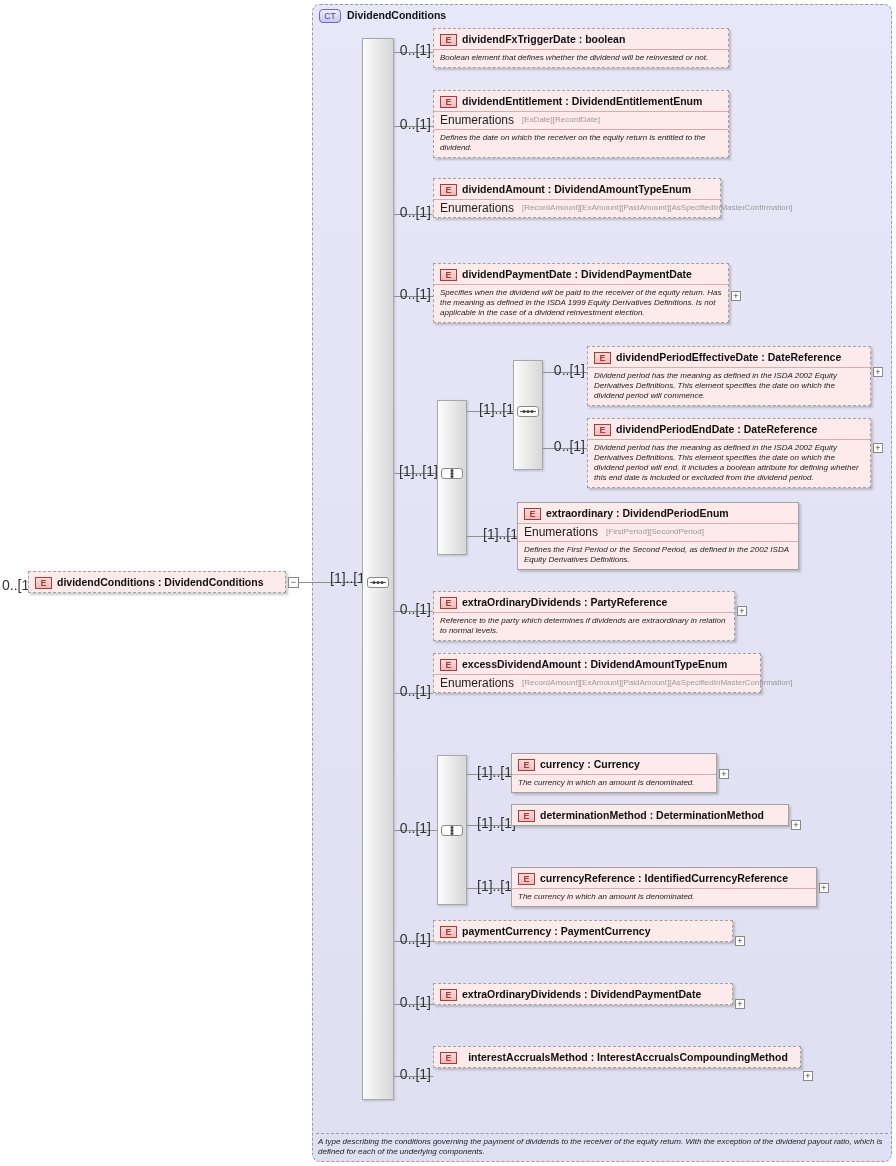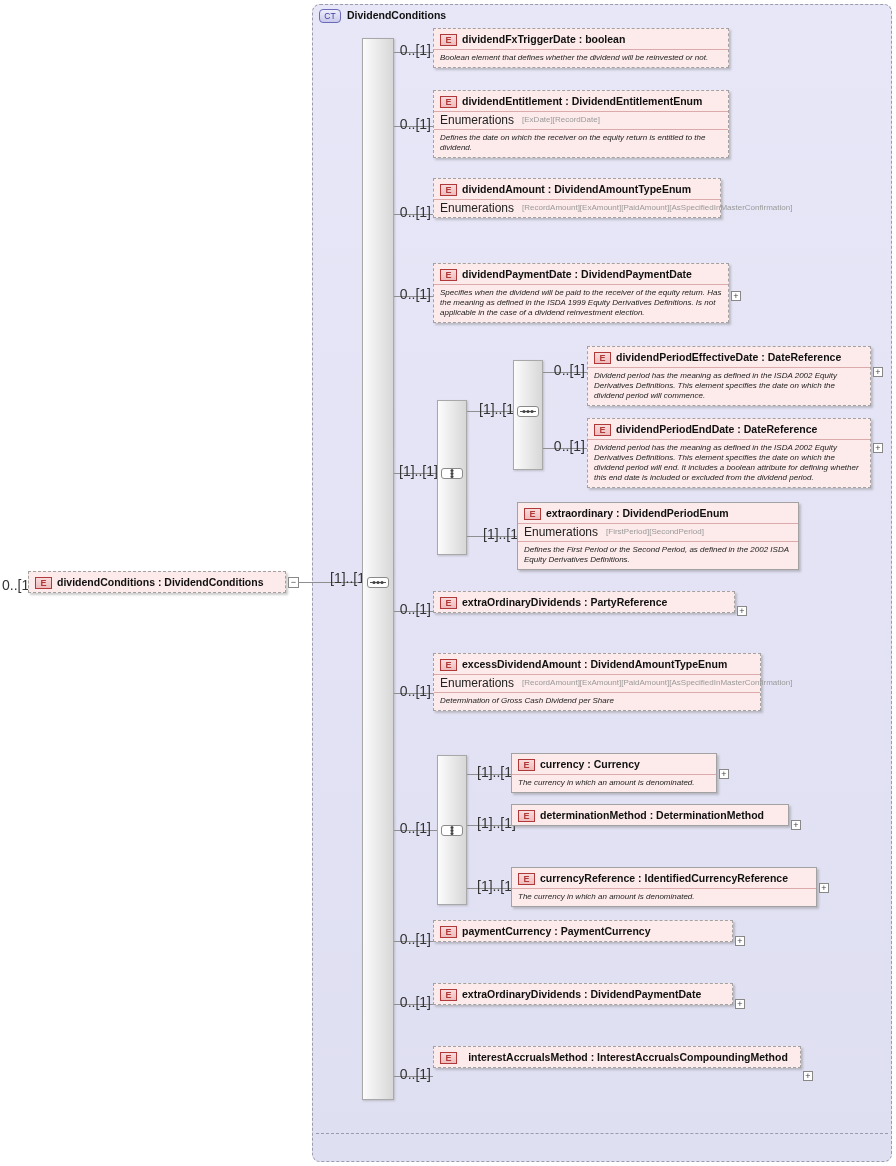--- a/index.html
+++ b/index.html
@@ -196,40 +196,40 @@
     <div class="esec edoc">Defines the First Period or the Second Period, as defined in the 2002 ISDA Equity Derivatives Definitions.</div>
   </div>
 
   <div class="hline" style="left:394px;top:611px;width:39px"></div>
   <div class="card-label" style="left:399px;top:601px">0..[1]</div>
   <div class="elem dashed" style="left:433px;top:591px;width:302px">
     <div class="ehead">
       <span class="eicon">E</span>
       <span class="etext"><b>extraOrdinaryDividends</b><span style="white-space:pre"> : </span><b>PartyReference</b></span>
     </div>
+    <div class="esec edoc">Reference to the party which determines if dividends are extraordinary in relation to normal levels.</div>
   </div>
   <div class="plusbox" style="left:737px;top:606px">+</div>
 
   <div class="hline" style="left:394px;top:693px;width:39px"></div>
   <div class="card-label" style="left:399px;top:683px">0..[1]</div>
   <div class="elem dashed" style="left:433px;top:653px;width:328px">
     <div class="ehead">
       <span class="eicon">E</span>
       <span class="etext"><b>excessDividendAmount</b><span style="white-space:pre"> : </span><b>DividendAmountTypeEnum</b></span>
     </div>
     <div class="esec eenum">
       <span class="elabel">Enumerations</span>
       <span class="evals">
           <span>[RecordAmount]</span>
           <span>[ExAmount]</span>
           <span>[PaidAmount]</span>
           <span>[AsSpecifiedInMasterConfirmation]</span>
         </span>
     </div>
-    <div class="esec edoc">Determination of Gross Cash Dividend per Share</div>
   </div>
 
   <div class="hline" style="left:394px;top:830px;width:43px"></div>
   <div class="card-label" style="left:399px;top:820px">0..[1]</div>
   <div class="vbar" style="left:437px;top:755px;width:30px;height:150px"></div>
   <div class="gicon" style="left:440px;top:823px">
     <svg width="24" height="15" viewBox="0 0 24 15">
       <rect x="1.5" y="2.5" width="21" height="10" rx="2.5" fill="#ffffff" stroke="#8a8a8a"></rect>
       <circle cx="12" cy="4.6" r="1.5" fill="#444444"></circle>
         <circle cx="12" cy="7.5" r="1.5" fill="#444444"></circle>
@@ -293,14 +293,15 @@
   <div class="card-label" style="left:399px;top:1066px">0..[1]</div>
   <div class="elem dashed center-wrap" style="left:433px;top:1046px;width:368px">
     <div class="ehead">
       <span class="eicon">E</span>
       <span class="etext"><b>interestAccrualsMethod</b><span style="white-space:pre"> : </span><b>InterestAccrualsCompoundingMethod</b></span>
     </div>
   </div>
   <div class="plusbox" style="left:803px;top:1071px">+</div>
 
   <div class="ct-footer-sep"></div>
+  <div class="ct-footer">A type describing the conditions governing the payment of dividends to the receiver of the equity return. With the exception of the dividend payout ratio, which is defined for each of the underlying components.</div>
 
 </div>
 
 </body></html>

